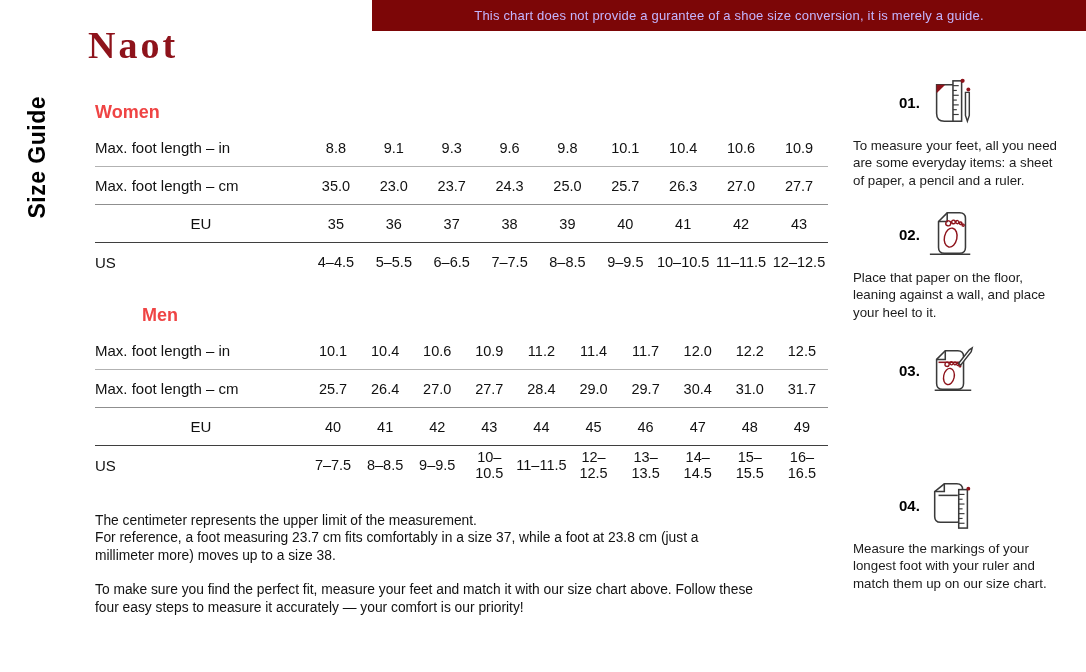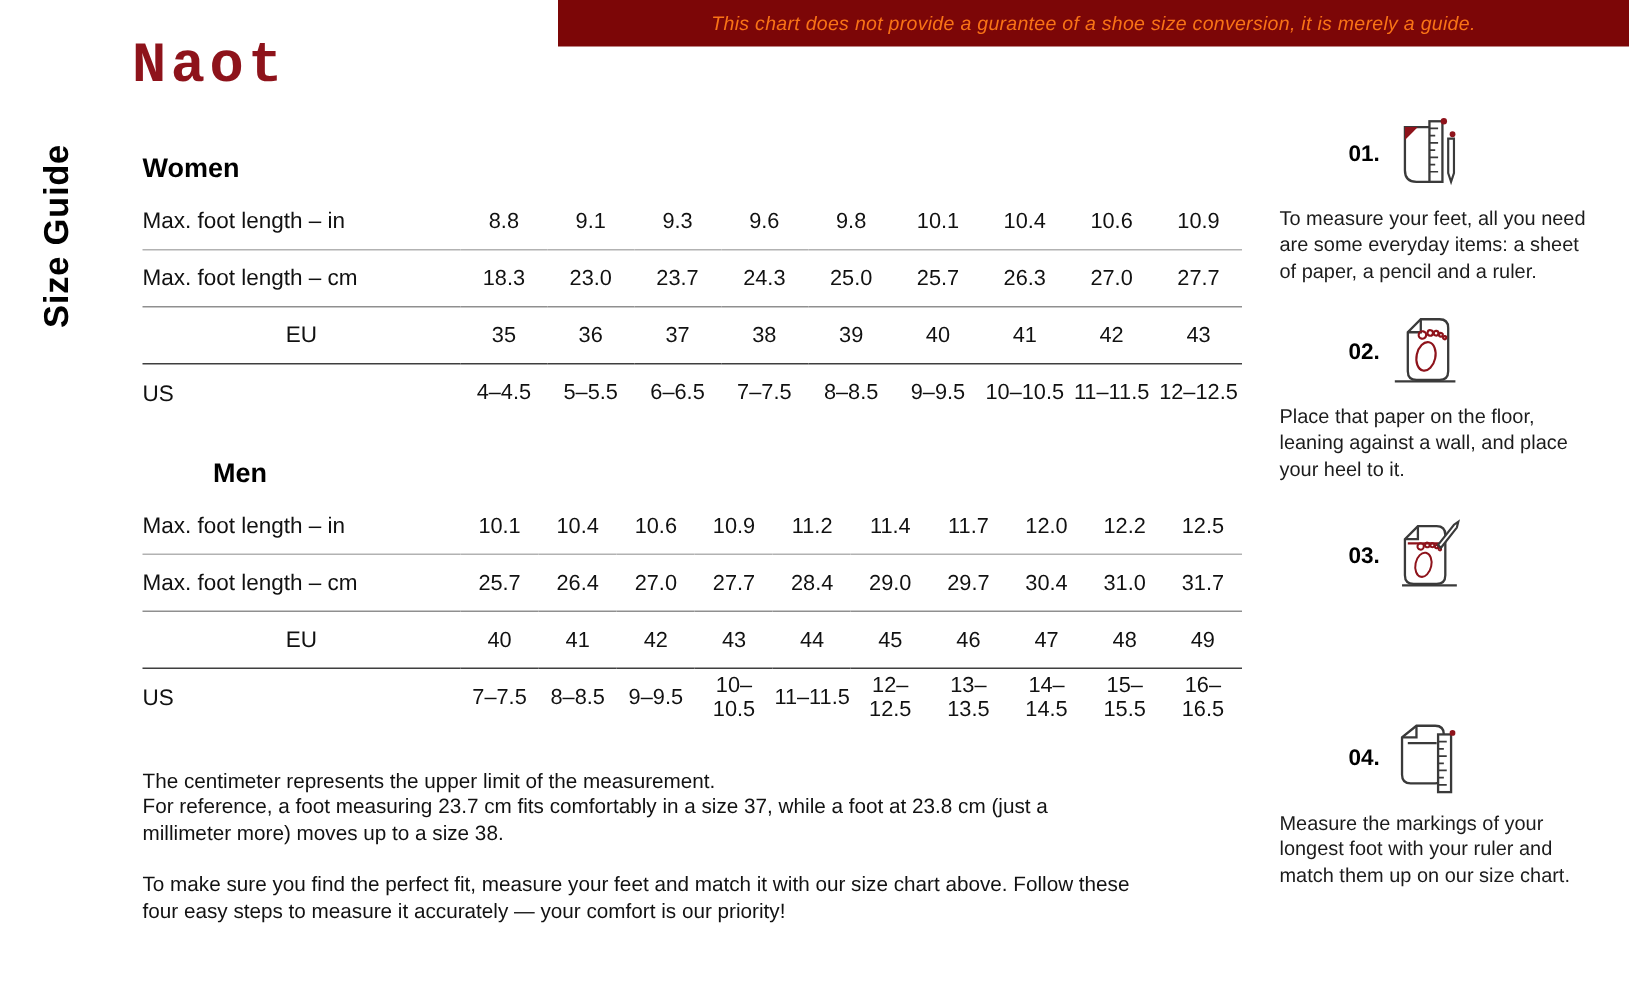--- a/index.html
+++ b/index.html
@@ -8,44 +8,44 @@
     position:relative;
     background:#ffffff;
     font-family:"Liberation Sans", sans-serif;
     color:#111;
     overflow:hidden;
   }
 
   
   .banner {
     position:absolute; top:0; left:372px; right:0; height:31px;
-    background:#7c0607; color:#f97316;
+    background:#7c0607; color:#c4b5fd;
     display:flex; align-items:center; justify-content:center;
-    font-size:13px; letter-spacing:.2px;font-style:italic;
+    font-size:13px; letter-spacing:.2px;
   }
 
   
   .logo {
     position:absolute; left:88px; top:26px;
-    font-family:Liberation Mono, monospace;
+    font-family:Liberation Serif, serif;
     font-size:38px; font-weight:800; color:#8e131b;
     letter-spacing:3px; line-height:1;
   }
 
   
   .side-label {
     position:absolute; left:24px; top:96px;
     writing-mode:vertical-rl; transform:rotate(180deg);
     font-size:23px; font-weight:bold; color:#000;
     letter-spacing:.5px;
   }
 
   
   .main { position:absolute; left:95px; top:102px; width:733px; }
-  .section-heading { font-size:18px; font-weight:bold; color:#000000; margin-bottom:6px; }
+  .section-heading { font-size:18px; font-weight:bold; color:#ef4444; margin-bottom:6px; }
   .men-heading { margin-top:24px;margin-left:47px; }
 
   .size-table { display:table; width:100%; table-layout:fixed; }
   .t-row { display:table-row; }
   .t-cell {
     display:table-cell; vertical-align:middle;
     height:38px; font-size:14.5px; color:#111;
   }
   .t-label { width:212px; text-align:left; font-size:15px; }
   .t-val { text-align:center; }
@@ -87,21 +87,21 @@
         <div class="t-cell t-val">9.3</div>
         <div class="t-cell t-val">9.6</div>
         <div class="t-cell t-val">9.8</div>
         <div class="t-cell t-val">10.1</div>
         <div class="t-cell t-val">10.4</div>
         <div class="t-cell t-val">10.6</div>
         <div class="t-cell t-val">10.9</div>
       </div>
       <div class="t-row b1">
         <div class="t-cell t-label">Max. foot length – cm</div>
-        <div class="t-cell t-val">18.3</div>
+        <div class="t-cell t-val">35.0</div>
         <div class="t-cell t-val">23.0</div>
         <div class="t-cell t-val">23.7</div>
         <div class="t-cell t-val">24.3</div>
         <div class="t-cell t-val">25.0</div>
         <div class="t-cell t-val">25.7</div>
         <div class="t-cell t-val">26.3</div>
         <div class="t-cell t-val">27.0</div>
         <div class="t-cell t-val">27.7</div>
       </div>
       <div class="t-row b2">

